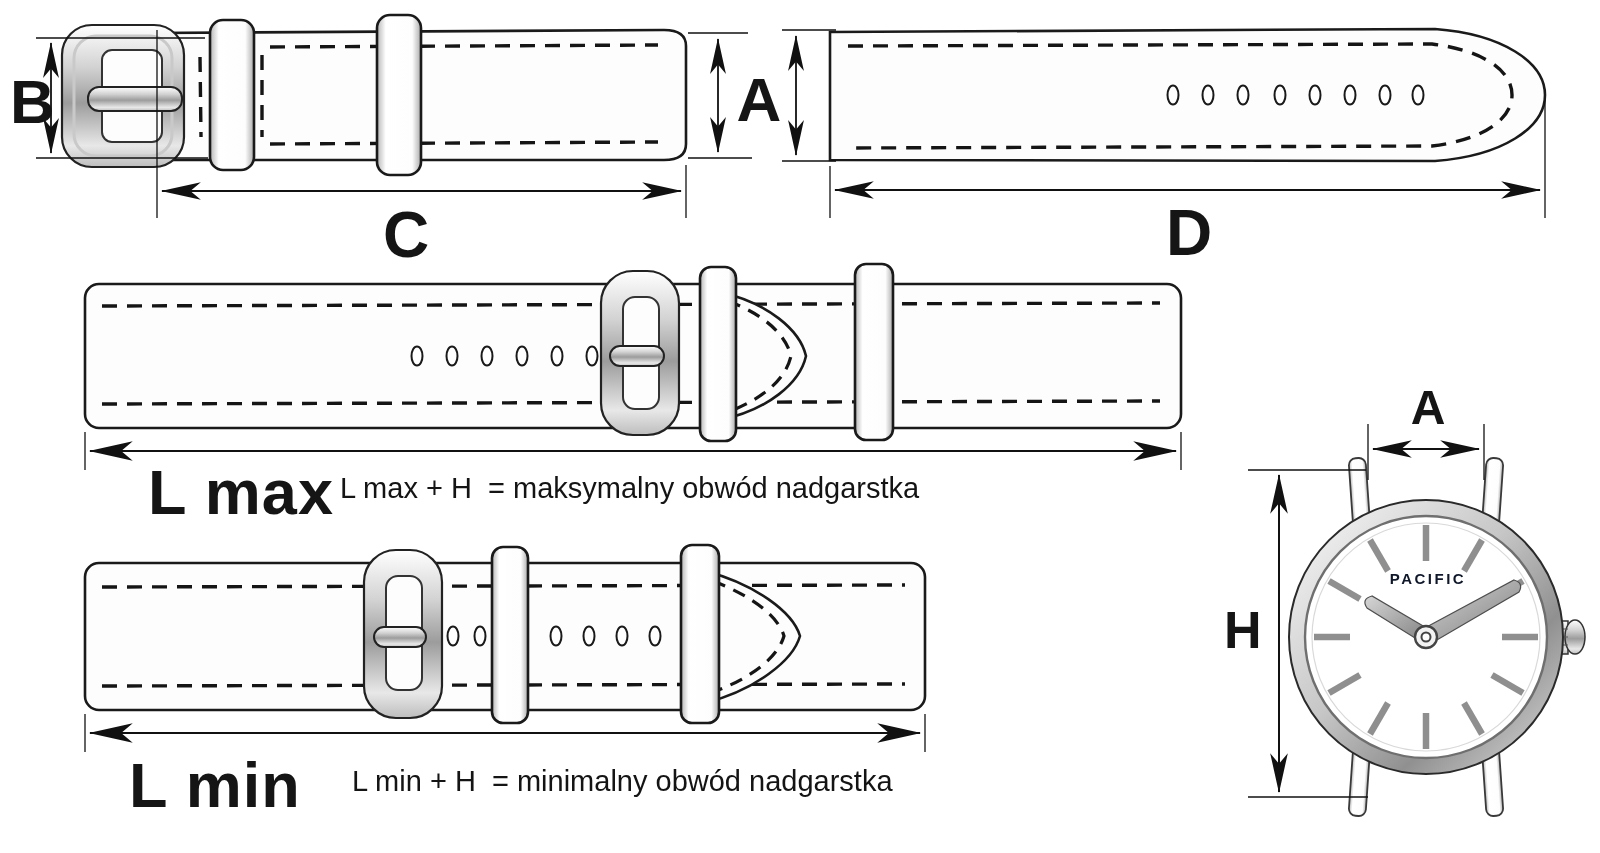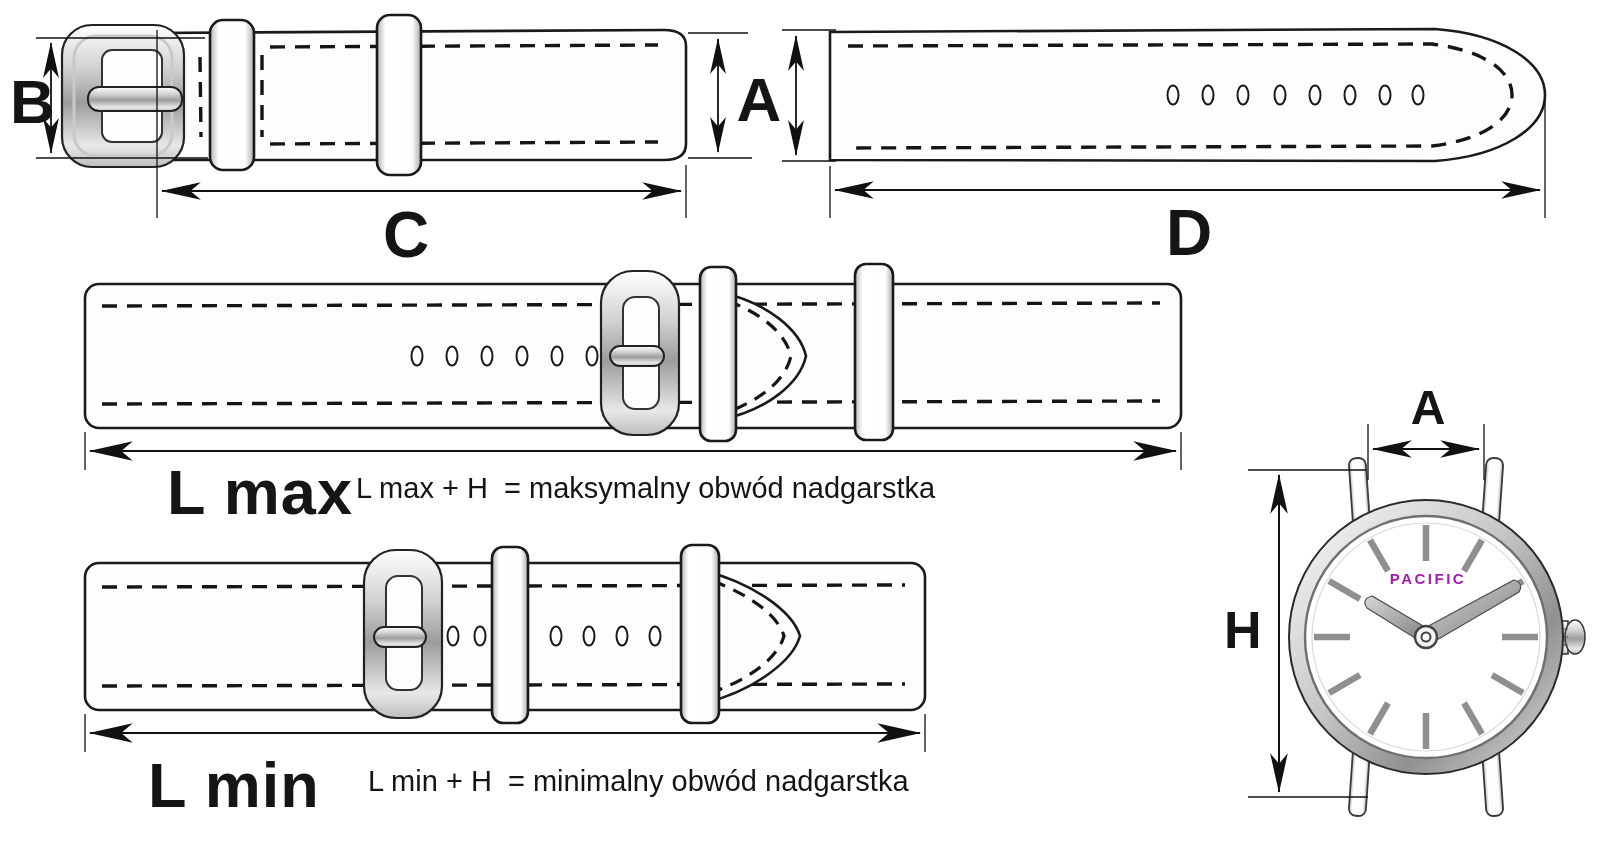--- a/index.html
+++ b/index.html
@@ -2,24 +2,24 @@
 <html><head>
 <meta charset="utf-8">
 <style>
   html,body{margin:0;padding:0;background:#fff;}
   #stage{position:relative;width:1600px;height:853px;background:#ffffff;overflow:hidden;
          font-family:"Liberation Sans","DejaVu Sans",sans-serif;color:#111;}
   #art{position:absolute;left:0;top:0;}
   .lbl{position:absolute;line-height:1;color:#151515;white-space:pre;}
   .dim-big{font-size:62px;font-weight:700;}
   .dim-huge{font-size:64px;font-weight:700;}
-  .len-label{font-size:63px;font-weight:700;letter-spacing:1px;margin-left:19px;}
-  .formula{font-size:29px;font-weight:400;color:#141414;margin-left:16px;}
+  .len-label{font-size:63px;font-weight:700;letter-spacing:1px;}
+  .formula{font-size:29px;font-weight:400;color:#141414;}
   .center-x{transform:translateX(-50%);}
-  .brand{font-size:15px;font-weight:700;letter-spacing:2.5px;color:#a21caf;}
+  .brand{font-size:15px;font-weight:700;letter-spacing:2.5px;color:#0f172a;}
 </style>
 </head>
 <body>
 
 <div id="stage">
 
 <svg id="art" width="1600" height="853" viewBox="0 0 1600 853">
   <defs>
     <marker id="ah" viewBox="0 0 20 10" refX="19" refY="5" markerWidth="21" markerHeight="10.5" orient="auto-start-reverse" markerUnits="strokeWidth">
       <path d="M0.5 0.8 L19.5 5 L0.5 9.2 L5.5 5 Z" fill="#111"></path>

